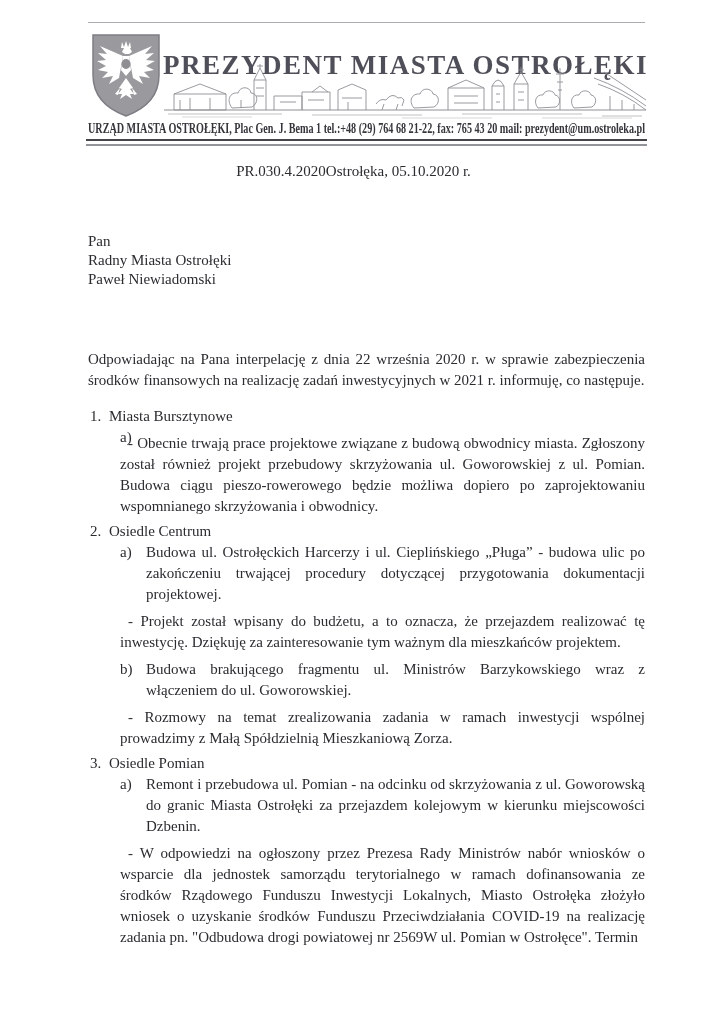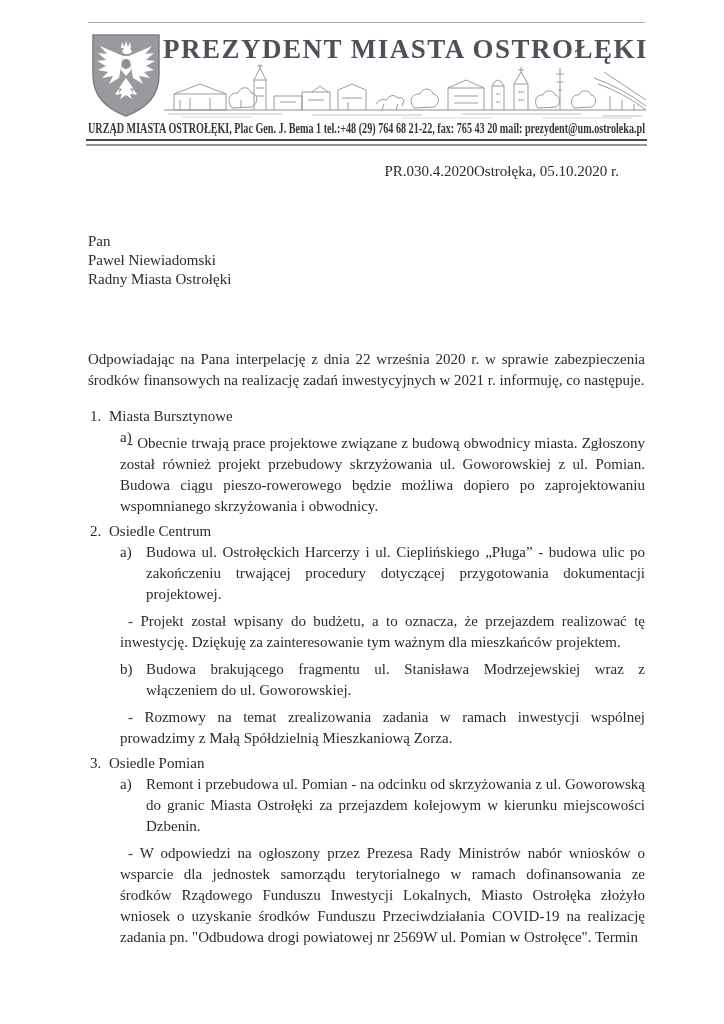--- a/index.html
+++ b/index.html
@@ -10,32 +10,32 @@
     color:#2b2b30;
     position:relative;
     overflow:hidden;
   }
   .page{position:absolute;inset:0;background:#fff;}
 
   
   .top-rule{position:absolute;left:88px;right:79px;top:22px;height:1px;background:#ababaf;}
   .crest{position:absolute;left:90px;top:30px;width:72px;height:88px;}
   .lh-title{
-    position:absolute;left:163px;top:34px;width:484px;
+    position:absolute;left:163px;top:50px;width:484px;
     text-align:center;font-weight:bold;font-size:27px;
     letter-spacing:1.5px;color:#4f4f59;white-space:nowrap;
   }
   .engraving{position:absolute;left:162px;top:60px;width:486px;height:60px;}
   .lh-address{position:absolute;left:88px;top:119px;width:557px;height:19px;}
   .rule-dark{position:absolute;left:86px;right:77px;top:139px;height:2px;background:#45454b;}
   .rule-gray{position:absolute;left:86px;right:77px;top:144px;height:2px;background:#93939a;}
 
   
   .content{position:absolute;left:88px;top:161px;width:557px;font-size:15px;line-height:21px;}
-  .meta-row{display:flex;justify-content:flex-end;align-items:baseline;}
+  .meta-row{display:flex;justify-content:center;align-items:baseline;}
   .place-date{padding-right:26px;}
   .recipient{margin-top:50px;line-height:19px;}
   .intro{margin-top:60px;text-align:justify;}
 
   .sec{margin-top:4px;}
   .sec.first{margin-top:12px;}
   .head{position:relative;margin-left:2px;padding-left:19px;}
   .head .num{position:absolute;left:0;top:0;}
   .blk{margin-top:6px;}
   .blk.tight{margin-top:0;}
@@ -116,22 +116,22 @@
 
   <div class="content">
 
     <div class="meta-row">
       <span>PR.030.4.2020</span>
       <span class="place-date">Ostrołęka, 05.10.2020 r.</span>
     </div>
 
     <div class="recipient">
       <div>Pan</div>
+      <div>Radny Miasta Ostrołęki</div>
       <div>Paweł Niewiadomski</div>
-      <div>Radny Miasta Ostrołęki</div>
     </div>
 
     <p class="intro">Odpowiadając na Pana interpelację z dnia 22 września 2020 r. w sprawie zabezpieczenia środków finansowych na realizację zadań inwestycyjnych w 2021 r. informuję, co następuje.</p>
 
     <div class="sec first">
       <div class="head">
         <span class="num">1.</span>
         <span>Miasta Bursztynowe</span>
       </div>
       <div class="blk tight lettered">
@@ -145,21 +145,21 @@
         <span class="num">2.</span>
         <span>Osiedle Centrum</span>
       </div>
       <div class="blk tight lettered">
         <span class="marker">a)</span>
         <span>Budowa ul. Ostrołęckich Harcerzy i ul. Cieplińskiego „Pługa” - budowa ulic po zakończeniu trwającej procedury dotyczącej przygotowania dokumentacji projektowej.</span>
       </div>
       <div class="blk dash">- Projekt został wpisany do budżetu, a to oznacza, że przejazdem realizować tę inwestycję. Dziękuję za zainteresowanie tym ważnym dla mieszkańców projektem.</div>
       <div class="blk lettered">
         <span class="marker">b)</span>
-        <span>Budowa brakującego fragmentu ul. Stanisława Modrzejewskiej wraz z włączeniem do ul. Goworowskiej.</span>
+        <span>Budowa brakującego fragmentu ul. Ministrów Barzykowskiego wraz z włączeniem do ul. Goworowskiej.</span>
       </div>
       <div class="blk dash">- Rozmowy na temat zrealizowania zadania w ramach inwestycji wspólnej prowadzimy z Małą Spółdzielnią Mieszkaniową Zorza.</div>
     </div>
 
     <div class="sec">
       <div class="head">
         <span class="num">3.</span>
         <span>Osiedle Pomian</span>
       </div>
       <div class="blk tight lettered">

